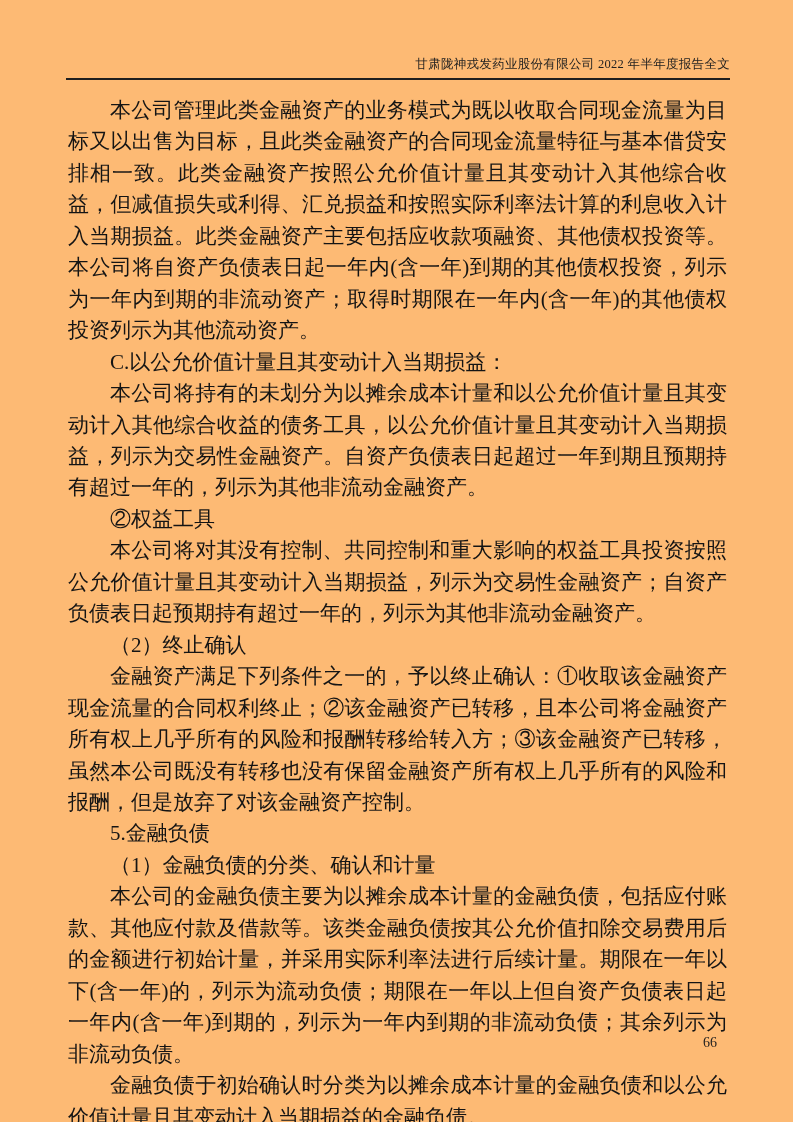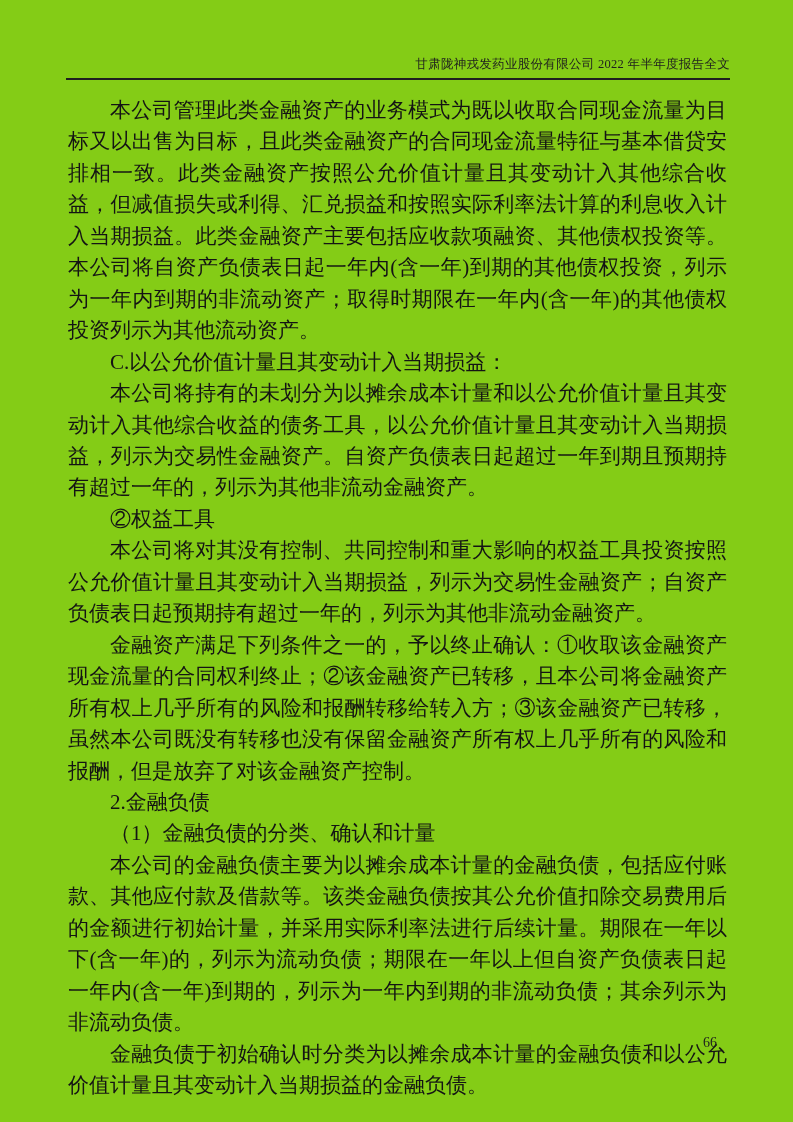--- a/index.html
+++ b/index.html
@@ -5,21 +5,21 @@
   * { margin: 0; padding: 0; box-sizing: border-box; }
   html, body {
     width: 793px;
     background: #ffffff;
     font-family: "Liberation Serif", "DejaVu Serif", serif;
   }
   .page {
     position: relative;
     width: 793px;
     height: 1122px;
-    background: #84cc16;
+    background: #fdba74;
     overflow: hidden;
     color: #1a1a1a;
   }
   .header-title {
     position: absolute;
     top: 56px;
     left: 67px;
     width: 663px;
     text-align: right;
     font-size: 12.5px;
@@ -66,22 +66,23 @@
   <div class="header-title">甘肃陇神戎发药业股份有限公司 2022 年半年度报告全文</div>
 
   <div class="header-rule"></div>
 
   <div class="content">
     <p>本公司管理此类金融资产的业务模式为既以收取合同现金流量为目标又以出售为目标，且此类金融资产的合同现金流量特征与基本借贷安排相一致。此类金融资产按照公允价值计量且其变动计入其他综合收益，但减值损失或利得、汇兑损益和按照实际利率法计算的利息收入计入当期损益。此类金融资产主要包括应收款项融资、其他债权投资等。本公司将自资产负债表日起一年内(含一年)到期的其他债权投资，列示为一年内到期的非流动资产；取得时期限在一年内(含一年)的其他债权投资列示为其他流动资产。</p>
     <p>C.以公允价值计量且其变动计入当期损益：</p>
     <p>本公司将持有的未划分为以摊余成本计量和以公允价值计量且其变动计入其他综合收益的债务工具，以公允价值计量且其变动计入当期损益，列示为交易性金融资产。自资产负债表日起超过一年到期且预期持有超过一年的，列示为其他非流动金融资产。</p>
     <p>②权益工具</p>
     <p>本公司将对其没有控制、共同控制和重大影响的权益工具投资按照公允价值计量且其变动计入当期损益，列示为交易性金融资产；自资产负债表日起预期持有超过一年的，列示为其他非流动金融资产。</p>
+    <p>（2）终止确认</p>
     <p>金融资产满足下列条件之一的，予以终止确认：①收取该金融资产现金流量的合同权利终止；②该金融资产已转移，且本公司将金融资产所有权上几乎所有的风险和报酬转移给转入方；③该金融资产已转移，虽然本公司既没有转移也没有保留金融资产所有权上几乎所有的风险和报酬，但是放弃了对该金融资产控制。</p>
-    <p>2.金融负债</p>
+    <p>5.金融负债</p>
     <p>（1）金融负债的分类、确认和计量</p>
     <p>本公司的金融负债主要为以摊余成本计量的金融负债，包括应付账款、其他应付款及借款等。该类金融负债按其公允价值扣除交易费用后的金额进行初始计量，并采用实际利率法进行后续计量。期限在一年以下(含一年)的，列示为流动负债；期限在一年以上但自资产负债表日起一年内(含一年)到期的，列示为一年内到期的非流动负债；其余列示为非流动负债。</p>
     <p>金融负债于初始确认时分类为以摊余成本计量的金融负债和以公允价值计量且其变动计入当期损益的金融负债。</p>
   </div>
 
   <div class="page-number">66</div>
 
 </div>
 
 </body></html>

